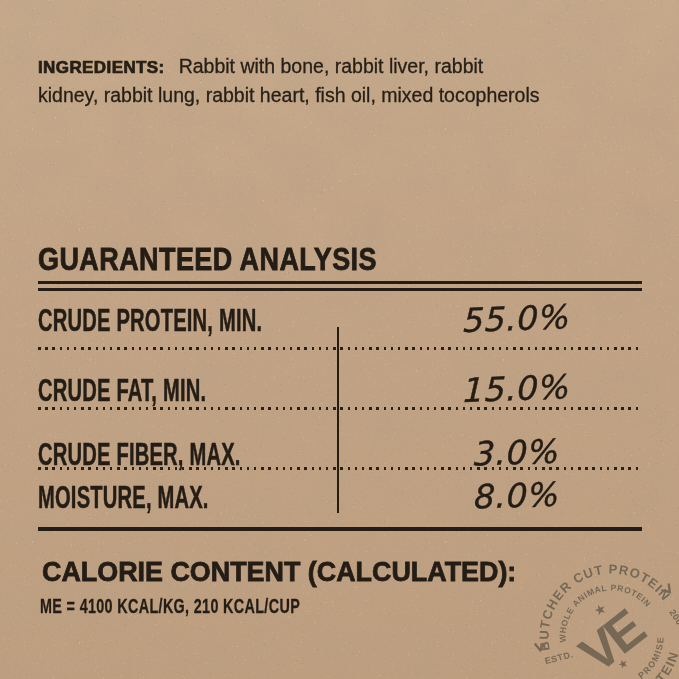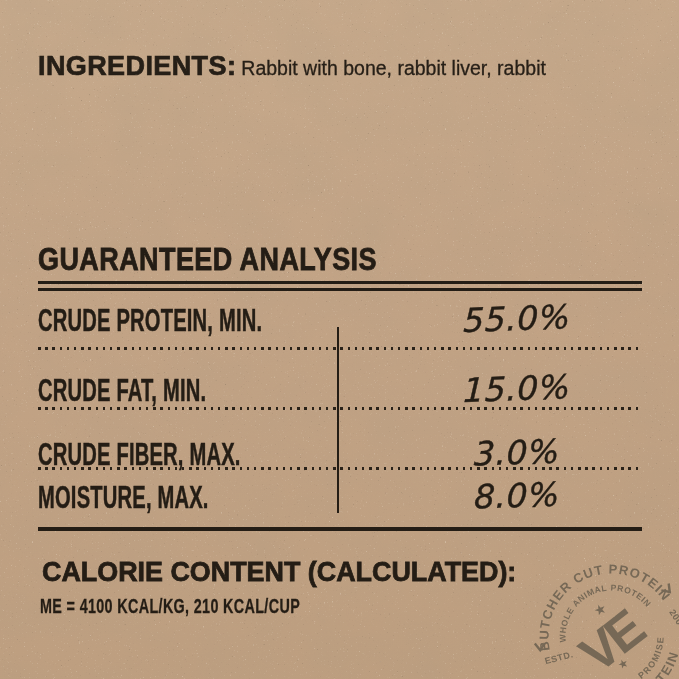--- a/index.html
+++ b/index.html
@@ -7,23 +7,23 @@
     position:relative;width:679px;height:679px;overflow:hidden;
     background:linear-gradient(175deg,#c6a98b 0%,#c2a385 45%,#bd9e7f 100%);
     font-family:"Liberation Sans",sans-serif;color:#241d15;
   }
   .texture{position:absolute;left:0;top:0;z-index:1;pointer-events:none;}
 
   
   .ingredients{position:absolute;left:38px;top:52px;z-index:2;}
   .ing-line{white-space:nowrap;height:29px;line-height:29px;font-size:19.5px;
             color:#261f17;-webkit-text-stroke:0.3px #261f17;}
-  .ing-label{font-size:27px;font-weight:bold;letter-spacing:0.4px;
+  .ing-label{font-size:17px;font-weight:bold;letter-spacing:0.4px;
              -webkit-text-stroke:0.7px #241d15;}
-  .ing-rest{margin-left:5px;}
+  .ing-rest{margin-left:14px;}
 
   
   .ga-title{position:absolute;left:38px;top:244px;z-index:2;margin:0;
             font-size:31px;line-height:32px;font-weight:bold;letter-spacing:0.5px;
             -webkit-text-stroke:0.8px #241d15;
             transform:scaleX(0.87);transform-origin:0 0;white-space:nowrap;}
   .ga-block{position:absolute;left:38px;top:281px;width:604px;height:252px;z-index:2;}
   .double-rule{position:absolute;left:0;top:0;width:604px;height:4px;
                border-top:3px solid #241d15;border-bottom:3px solid #241d15;}
   .ga-row{position:absolute;left:0;width:604px;height:32px;line-height:32px;}
@@ -87,20 +87,21 @@
     </defs>
     <rect width="679" height="679" filter="url(#mottle)" opacity="0.35"></rect>
     <rect width="679" height="679" filter="url(#specksDark)" opacity="0.5"></rect>
     <rect width="679" height="679" filter="url(#specksLight)" opacity="0.55"></rect>
   </svg>
 
   <section class="ingredients">
     <div class="ing-line">
       <span class="ing-label">INGREDIENTS:</span><span class="ing-rest">Rabbit with bone, rabbit liver, rabbit</span>
     </div>
+    <div class="ing-line">kidney, rabbit lung, rabbit heart, fish oil, mixed tocopherols</div>
   </section>
 
   <h2 class="ga-title">GUARANTEED ANALYSIS</h2>
 
   <section class="ga-block">
     <div class="double-rule"></div>
 
     <div class="ga-row" style="top:24px">
       <span class="ga-label">CRUDE PROTEIN, MIN.</span>
       <span class="ga-value">55.0%</span>

